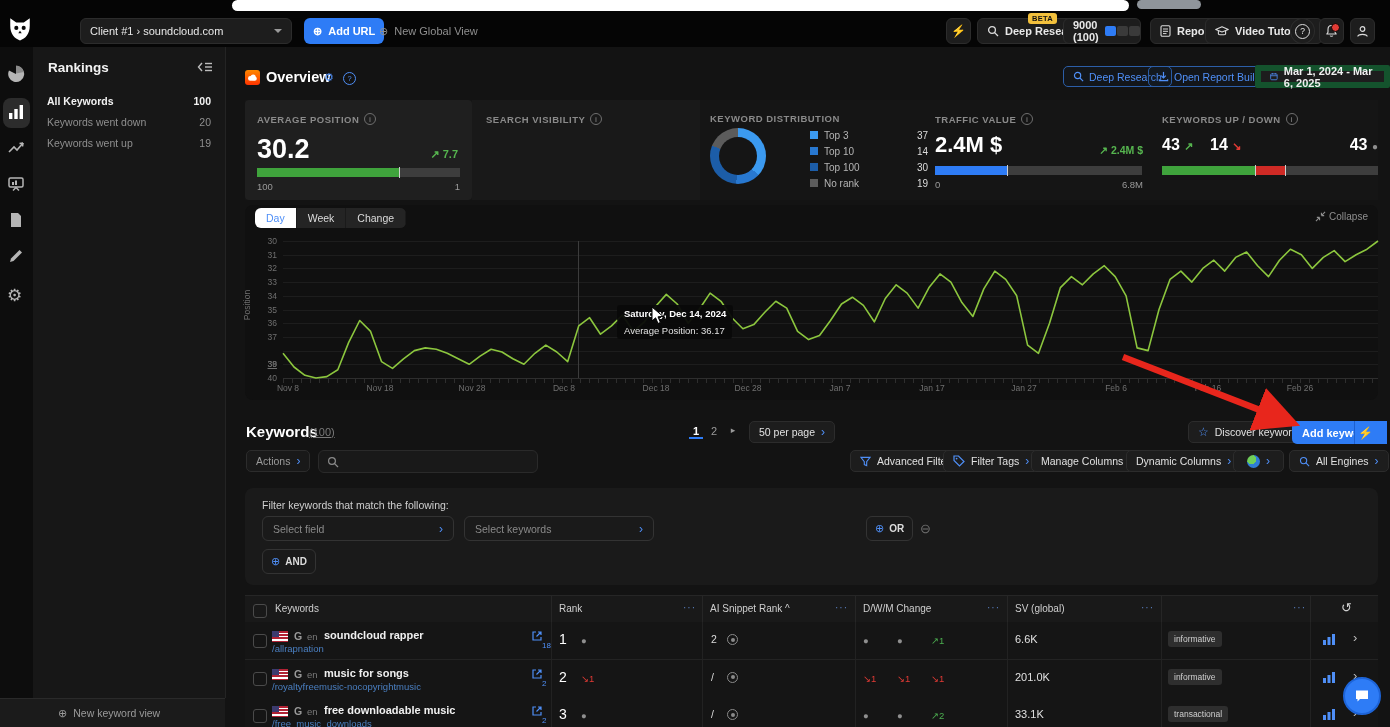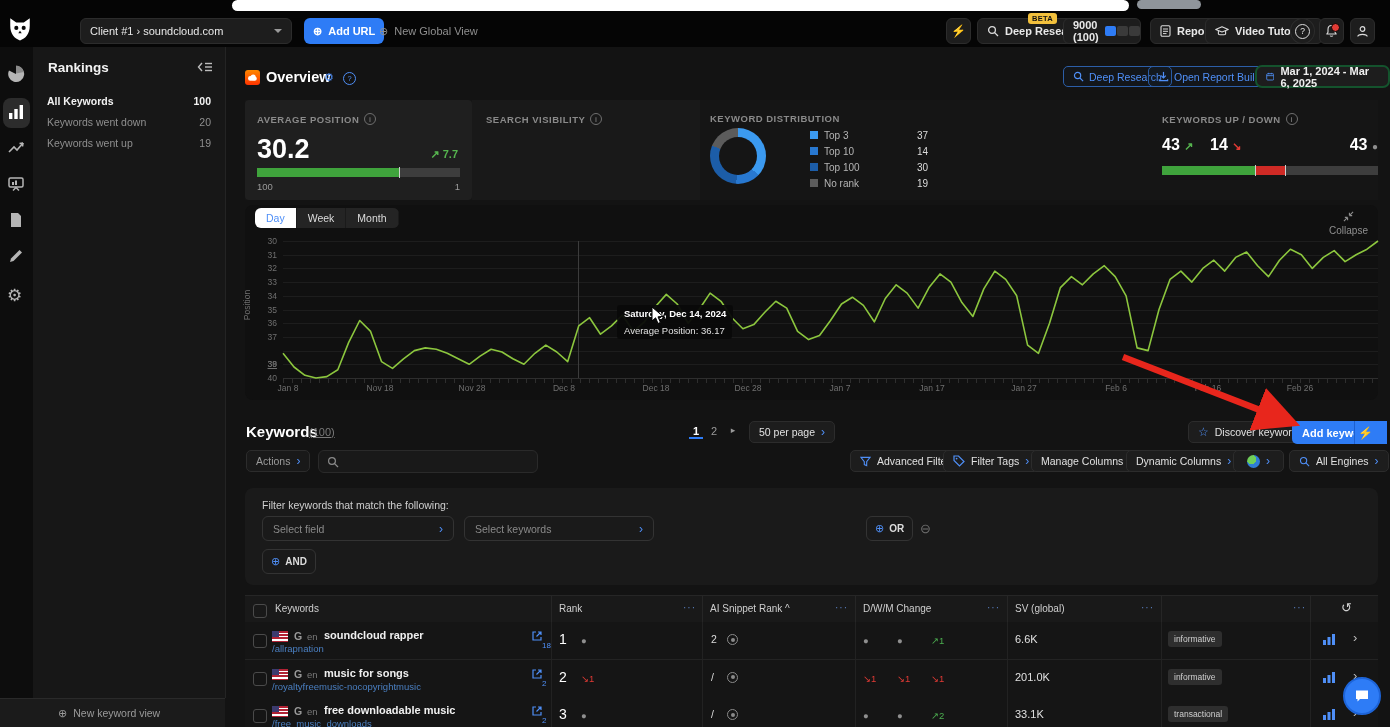--- a/index.html
+++ b/index.html
@@ -37,36 +37,36 @@
   .footbar{position:absolute;left:0;top:698px;width:225px;height:29px;background:#1b1b1b;border-top:1px solid #2a2a2a;
            display:flex;align-items:center;gap:6px;padding-left:58px;box-sizing:border-box;font-size:10.5px;color:#9a9a9a;z-index:30;}
   
   .sc-ic{position:absolute;left:245px;top:70px;width:15px;height:15px;border-radius:3px;
          background:linear-gradient(180deg,#ff8800,#ff3300);display:flex;align-items:center;justify-content:center;}
   .ov-title{position:absolute;left:266px;top:69px;font-size:14.5px;font-weight:bold;color:#fff;}
   .mini-ic{position:absolute;top:71px;font-size:11px;color:#4f8ff7;}
   .obtn{position:absolute;top:66px;height:21px;display:flex;align-items:center;gap:5px;border:1px solid #2c5ea8;
         border-radius:5px;color:#4f8ff7;font-size:10.5px;padding:0 9px;box-sizing:border-box;background:rgba(30,60,110,.08);}
   .datebtn{position:absolute;left:1255px;top:65px;height:23px;display:flex;align-items:center;gap:6px;background:#1d1d1d;
-           border:2px solid #14532d;border-radius:7px;font-size:11px;color:#f0f0f0;font-weight:bold;padding:0 9px;box-sizing:border-box;}
+           border:6px solid #14532d;border-radius:2px;font-size:11px;color:#f0f0f0;font-weight:bold;padding:0 9px;box-sizing:border-box;}
   
   .stat-label{font-size:9.5px;letter-spacing:.5px;color:#8a8a8a;font-weight:bold;display:flex;gap:5px;align-items:center;}
   .info{width:10px;height:10px;border:1px solid #6f6f6f;border-radius:50%;font-size:7px;color:#6f6f6f;
         display:inline-flex;align-items:center;justify-content:center;font-style:normal;}
   .bar{position:absolute;height:9px;background:#3d3d3d;}
   .bar .fill{position:absolute;left:0;top:0;height:9px;}
   .tick{position:absolute;top:-1px;width:1px;height:11px;background:#cfcfcf;}
   .grn{color:#56b54f;}
   .red{color:#e23b35;}
   
   .chart{position:absolute;left:245px;top:205px;width:1133px;height:195px;background:#101010;border-radius:8px;}
   .tabs{position:absolute;left:10px;top:3px;display:flex;background:#1f1f1f;border-radius:6px;overflow:hidden;}
   .tab{padding:4px 11px;font-size:10.5px;color:#dcdcdc;background:#242424;border-right:1px solid #1a1a1a;cursor:pointer;}
   .tab.active{color:#4f8ff7;background:#ffffff;}
-  .collapse{position:absolute;right:10px;top:6px;display:flex;gap:3px;align-items:center;font-size:10px;color:#8f8f8f;flex-direction:column;}
+  .collapse{position:absolute;right:10px;top:6px;display:flex;gap:3px;align-items:flex-end;font-size:10px;color:#8f8f8f;}
   .gline{position:absolute;left:38px;width:1095px;height:1px;background:rgba(255,255,255,.055);}
   .ylab{position:absolute;width:26px;text-align:right;font-size:8.5px;color:#6f6f6f;}
   .xlab{position:absolute;top:178px;font-size:8.5px;color:#6f6f6f;transform:translateX(-50%);}
   .ytitle{position:absolute;left:-13px;top:95px;font-size:8.5px;color:#6f6f6f;transform:rotate(-90deg);}
   .xaxis{position:absolute;left:38px;top:173px;width:1095px;height:4px;border-top:1px solid #2e2e2e;
          background:repeating-linear-gradient(90deg,#2e2e2e 0 1px,transparent 1px 9px);}
   .crossh{position:absolute;left:333px;top:36px;width:1px;height:137px;background:#3c3c3c;}
   .ttbox{position:absolute;background:rgba(10,10,10,.95);border-radius:3px;padding:3px 7px;font-size:9.5px;z-index:5;}
   
   .kw-title{position:absolute;left:246px;top:423px;font-size:15px;font-weight:bold;color:#fff;}
@@ -350,20 +350,36 @@
     <div id="donut" style="position: absolute; left: 4px; top: 28px; width: 56px; height: 56px; border-radius: 50%; background: conic-gradient(rgb(59, 154, 240) 0%, rgb(59, 154, 240) 37%, rgb(40, 120, 208) 37%, rgb(40, 120, 208) 51%, rgb(28, 93, 168) 51%, rgb(28, 93, 168) 81%, rgb(92, 92, 92) 81%, rgb(92, 92, 92) 100%);"></div>
     <div style="position:absolute;left:13px;top:37px;width:38px;height:38px;border-radius:50%;background:#151515;"></div>
     <div>
         <div style="position: absolute; left: 104px; top: 30px; width: 118px; font-size: 10px; color: rgb(181, 181, 181);"><span style="display:inline-block;width:8px;height:8px;background:#3b9af0;margin-right:6px;"></span><span>Top 3</span><span style="float:right;color:#dcdcdc;">37</span></div>
         <div style="position: absolute; left: 104px; top: 46px; width: 118px; font-size: 10px; color: rgb(181, 181, 181);"><span style="display:inline-block;width:8px;height:8px;background:#2878d0;margin-right:6px;"></span><span>Top 10</span><span style="float:right;color:#dcdcdc;">14</span></div>
         <div style="position: absolute; left: 104px; top: 62px; width: 118px; font-size: 10px; color: rgb(181, 181, 181);"><span style="display:inline-block;width:8px;height:8px;background:#1c5da8;margin-right:6px;"></span><span>Top 100</span><span style="float:right;color:#dcdcdc;">30</span></div>
         <div style="position: absolute; left: 104px; top: 78px; width: 118px; font-size: 10px; color: rgb(181, 181, 181);"><span style="display:inline-block;width:8px;height:8px;background:#5c5c5c;margin-right:6px;"></span><span>No rank</span><span style="float:right;color:#dcdcdc;">19</span></div>
       </div>
   </div>
 
+  <div class="abs" style="left:935px;top:100px;width:210px;height:100px;">
+    <div class="stat-label" style="position:absolute;left:0;top:13px;">
+      <span>TRAFFIC VALUE</span>
+        <span class="info">i</span>
+    </div>
+    <div style="position:absolute;left:0;top:32px;font-size:22px;font-weight:bold;color:#fff;">2.4M $</div>
+    <div class="grn" style="position:absolute;right:2px;top:44px;font-size:10.5px;font-weight:bold;">
+      <span>↗</span> <span>2.4M $</span>
+    </div>
+    <div class="bar" style="left:0;top:66px;width:207px;">
+      <div class="fill" id="tvFill" style="width: 35%; background: rgb(46, 124, 246);"></div>
+        <div class="tick" id="tvTick" style="left: 35%;"></div>
+    </div>
+    <div style="position:absolute;left:0;top:79px;font-size:9.5px;color:#9a9a9a;">0</div>
+    <div style="position:absolute;right:2px;top:79px;font-size:9.5px;color:#9a9a9a;">6.8M</div>
+  </div>
 
   <div class="abs" style="left:1162px;top:100px;width:216px;height:100px;">
     <div class="stat-label" style="position:absolute;left:0;top:13px;">
       <span>KEYWORDS UP / DOWN</span>
         <span class="info">i</span>
     </div>
     <div style="position:absolute;left:0;top:36px;font-size:16px;font-weight:bold;color:#fff;">
       <span>43</span> <span class="grn" style="font-size:11px;">↗</span>
     </div>
     <div style="position:absolute;left:48px;top:36px;font-size:16px;font-weight:bold;color:#fff;">
@@ -377,21 +393,21 @@
       <div class="fill" id="kdFill" style="left: 43%; width: 14%; background: rgb(207, 42, 37);"></div>
       <div class="tick" id="kuTick" style="left: 43%;"></div>
       <div class="tick" id="kdTick" style="left: 57%;"></div>
     </div>
   </div>
 
   <section class="chart">
     <div class="tabs">
       <div class="tab active">Day</div>
       <div class="tab">Week</div>
-      <div class="tab">Month</div>
+      <div class="tab">Change</div>
     </div>
     <div class="collapse">
       <svg width="11" height="11" viewBox="0 0 12 12">
           <path d="M11 1 L7 5 M7 5 L7 2 M7 5 L10 5" stroke="#8f8f8f" stroke-width="1.2" fill="none"></path>
           <path d="M1 11 L5 7 M5 7 L5 10 M5 7 L2 7" stroke="#8f8f8f" stroke-width="1.2" fill="none"></path>
         </svg>
       <span>Collapse</span>
     </div>
     <div class="ytitle">Position</div>
     <div id="grid">
@@ -413,21 +429,21 @@
         <div class="ylab" style="left: 6px; top: 126.9px;">37</div>
         <div class="gline" style="top: 145.6px;"></div>
         <div class="ylab" style="left: 6px; top: 154px; text-decoration: underline;">38</div>
         <div class="gline" style="top: 159.3px;"></div>
         <div class="ylab" style="left: 6px; top: 154.3px;">39</div>
         <div class="gline" style="top: 173px;"></div>
         <div class="ylab" style="left: 6px; top: 168px;">40</div>
       </div>
     <div class="xaxis"></div>
     <div id="xlabs">
-        <div class="xlab" style="left: 43px;">Jan 8</div>
+        <div class="xlab" style="left: 43px;">Nov 8</div>
         <div class="xlab" style="left: 135px;">Nov 18</div>
         <div class="xlab" style="left: 227px;">Nov 28</div>
         <div class="xlab" style="left: 319px;">Dec 8</div>
         <div class="xlab" style="left: 411px;">Dec 18</div>
         <div class="xlab" style="left: 503px;">Dec 28</div>
         <div class="xlab" style="left: 595px;">Jan 7</div>
         <div class="xlab" style="left: 687px;">Jan 17</div>
         <div class="xlab" style="left: 779px;">Jan 27</div>
         <div class="xlab" style="left: 871px;">Feb 6</div>
         <div class="xlab" style="left: 963px;">Feb 16</div>

